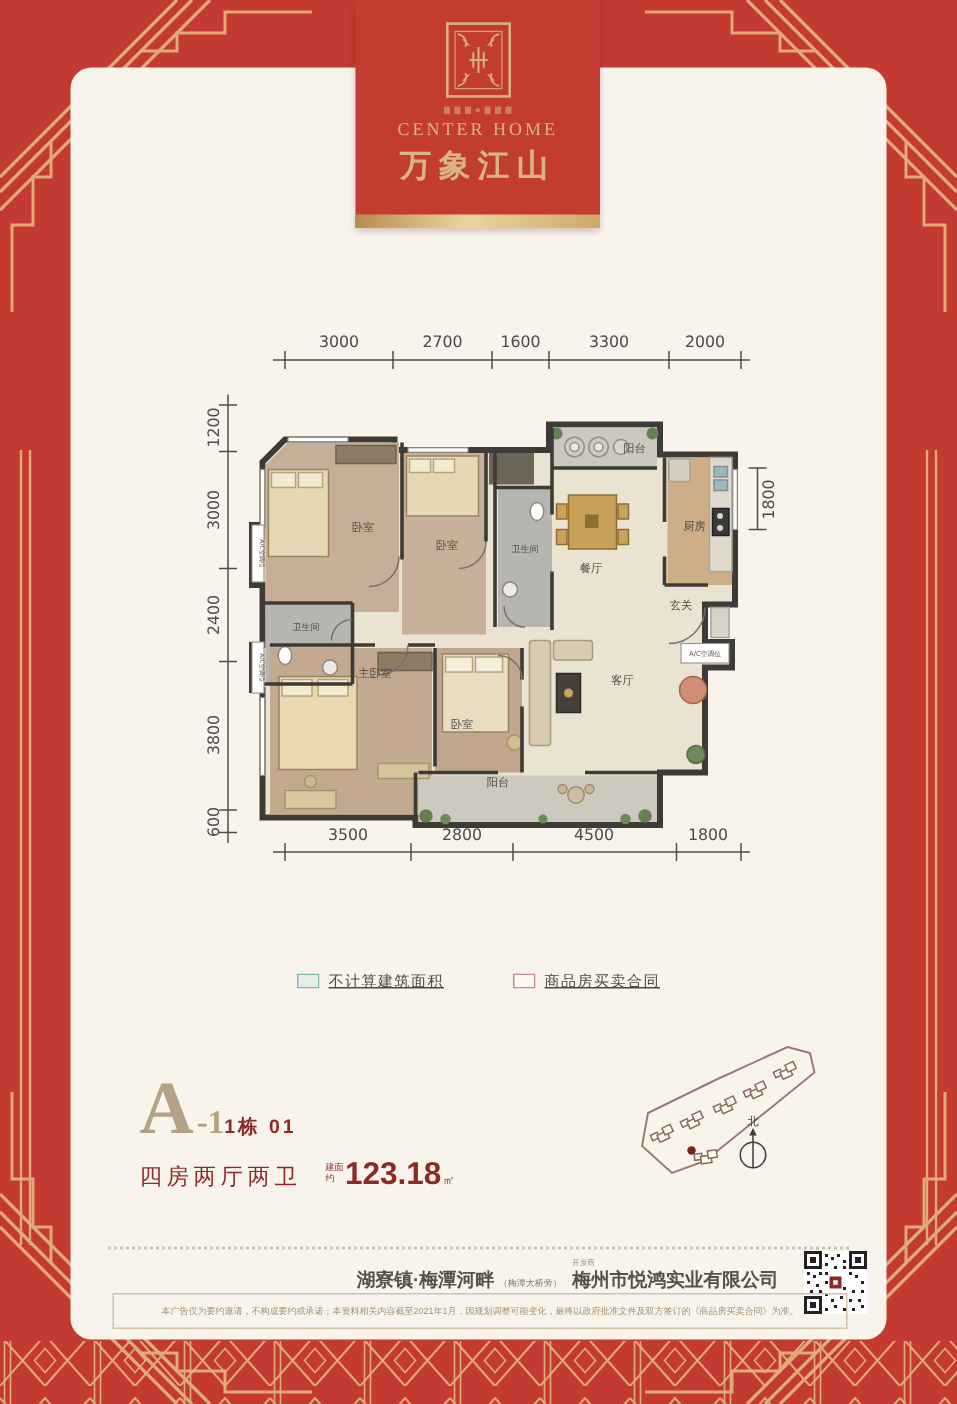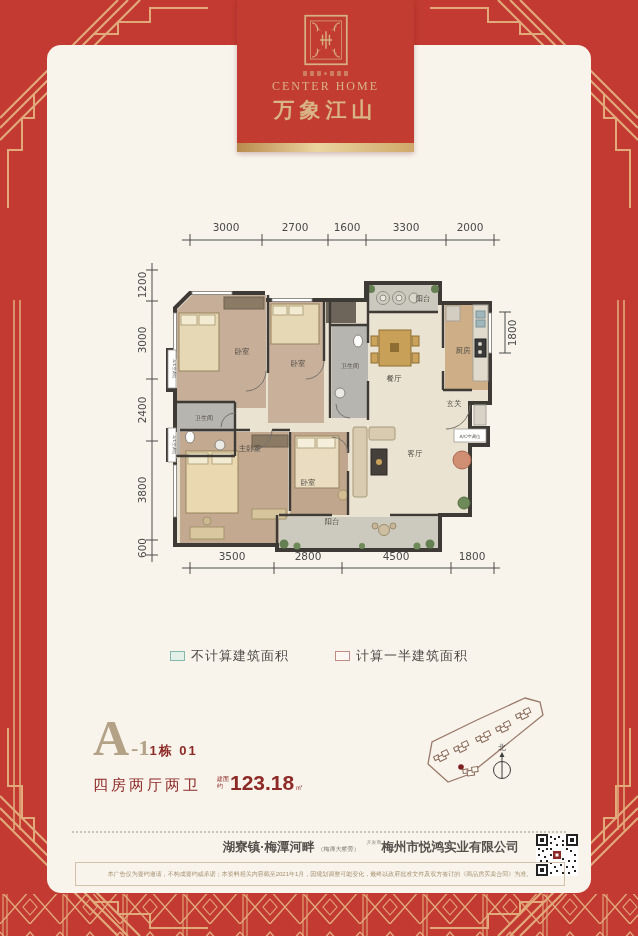--- a/index.html
+++ b/index.html
@@ -1,61 +1,61 @@
 <!DOCTYPE html>
 <html><head>
 <meta charset="utf-8">
 <style>
   html,body{margin:0;padding:0;}
   body{width:638px;height:936px;font-family:"Liberation Sans",sans-serif;}
   .page{position:relative;width:638px;height:936px;background:#c23a31;overflow:hidden;}
   .deco{position:absolute;left:0;top:0;z-index:0;}
   .card{position:absolute;left:47px;top:45px;width:544px;height:848px;background:#f8f4ec;border-radius:14px;z-index:1;}
   
-  .banner{position:absolute;left:237px;top:0;width:177px;height:152px;background:#c23c32;z-index:3;
+  .banner{position:absolute;left:237px;top:0;width:163px;height:152px;background:#c23c32;z-index:3;
           display:flex;flex-direction:column;align-items:center;box-shadow:0 2px 5px rgba(90,10,10,.25);}
   .banner .seal{margin-top:14px;width:50px;height:52px;}
   .tg{display:flex;gap:3px;align-items:center;margin-top:4px;height:6px;}
   .tg i{display:block;width:4px;height:5px;background:#cf8a68;opacity:.85;}
   .tg i.dot{width:3px;height:3px;border-radius:50%;}
   .brand-en{color:#d9b486;font-family:"Liberation Serif",serif;font-size:12px;letter-spacing:2px;margin-top:3px;white-space:nowrap;}
   .brand-cn{color:#d9b486;font-size:21px;font-weight:bold;letter-spacing:5px;margin-top:2px;white-space:nowrap;}
   .band{position:absolute;bottom:0;left:0;right:0;height:9px;background:linear-gradient(90deg,#b98a4e,#ead59f 45%,#cfa86a);}
   
   .plan{position:absolute;left:85px;top:168px;}
   .plan text{font-family:"DejaVu Sans",sans-serif;}
   .dimtxt{font-size:10.5px;fill:#4a4a4a;}
   .rl{font-size:7.5px;fill:#514d46;text-anchor:middle;}
   .rl.small{font-size:6px;}
   .acl{font-size:4px;fill:#55514b;text-anchor:middle;}
   
   .legend{position:absolute;left:0;top:602px;width:544px;display:flex;justify-content:center;gap:46px;align-items:center;}
   .legend .item{display:flex;align-items:center;gap:6px;}
-  .legend .lab{font-size:13px;color:#4c4a45;letter-spacing:1px;}
+  .legend .lab{font-size:10px;color:#4c4a45;letter-spacing:1px;text-decoration:underline;}
   
   .unit{position:absolute;left:46px;top:668px;width:280px;color:#8e2a26;}
   .row1{display:flex;align-items:baseline;}
   .uname{font-family:"Liberation Serif",serif;font-size:50px;line-height:1;color:#b4a286;font-weight:bold;}
   .usfx{font-family:"Liberation Serif",serif;font-size:22px;color:#b4a286;font-weight:bold;margin-left:2px;}
   .ublock{font-size:13px;font-weight:bold;letter-spacing:2px;}
   .row2{display:flex;align-items:baseline;gap:16px;margin-top:8px;}
   .ulayout{font-size:15px;font-weight:normal;letter-spacing:3px;}
   .area{display:flex;align-items:baseline;justify-content:center;}
   .apre{display:flex;flex-direction:column;font-size:6px;line-height:1.1;color:#8e2a26;align-self:center;margin-right:1px;}
   .aval{font-size:21px;font-weight:bold;letter-spacing:0;}
   .aunit{font-size:8px;margin-left:1px;}
   
   .siteplan{position:absolute;left:370px;top:645px;}
   .siteplan text{font-family:"DejaVu Sans",sans-serif;}
   
   .dotline{position:absolute;left:25px;top:786px;width:494px;border-top:2px dotted #c8c3b8;}
   .addr{position:absolute;right:72px;top:794px;display:flex;align-items:flex-end;gap:3px;color:#55504a;white-space:nowrap;}
   .addr .main{font-size:12.5px;font-weight:bold;}
   .addr .note{font-size:6px;color:#7c776f;padding-bottom:2px;}
-  .dev{display:flex;flex-direction:row;align-items:flex-start;margin-left:4px;}
+  .dev{display:flex;flex-direction:column;align-items:flex-start;margin-left:4px;}
   .devlab{font-size:5px;color:#9a948c;line-height:1.2;}
   .devname{font-size:12.5px;font-weight:bold;color:#55504a;}
   .qr{position:absolute;left:489px;top:789px;}
   .disclaimer{position:absolute;left:28px;top:817px;width:488px;height:22px;border:1px solid #d2c0a8;
               display:flex;align-items:center;justify-content:center;overflow:hidden;}
   .disclaimer span{font-size:6px;color:#a5906f;white-space:nowrap;}
 </style>
 </head>
 <body>
 
@@ -238,21 +238,21 @@
       <div class="item">
         <svg width="15" height="10">
           <rect x="0.5" y="0.5" width="14" height="9" fill="#e3f0ea" stroke="#86b7ab"></rect>
         </svg>
         <span class="lab">不计算建筑面积</span>
       </div>
       <div class="item">
         <svg width="15" height="10">
           <rect x="0.5" y="0.5" width="14" height="9" fill="#fdf7f4" stroke="#c18d82"></rect>
         </svg>
-        <span class="lab">计算一半建筑面积</span>
+        <span class="lab">商品房买卖合同</span>
       </div>
     </div>
 
     <div class="unit">
       <div class="row1">
         <span class="uname">A</span>
           <span class="usfx">-1</span>
         <span class="ublock">1栋 01</span>
       </div>
       <div class="row2">

